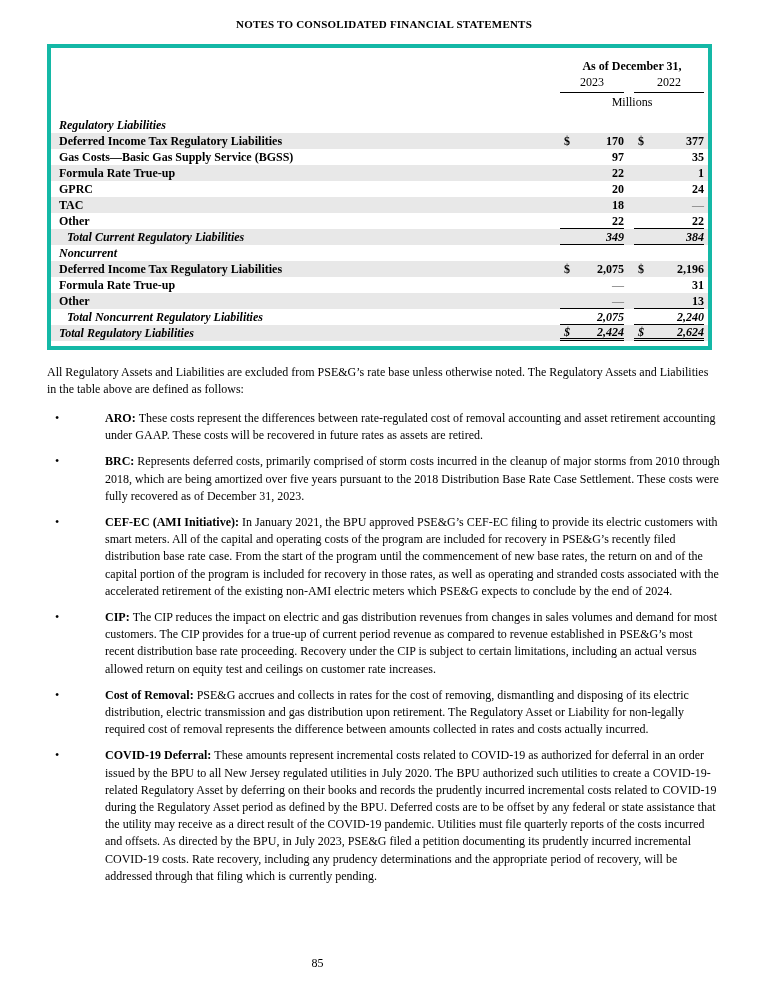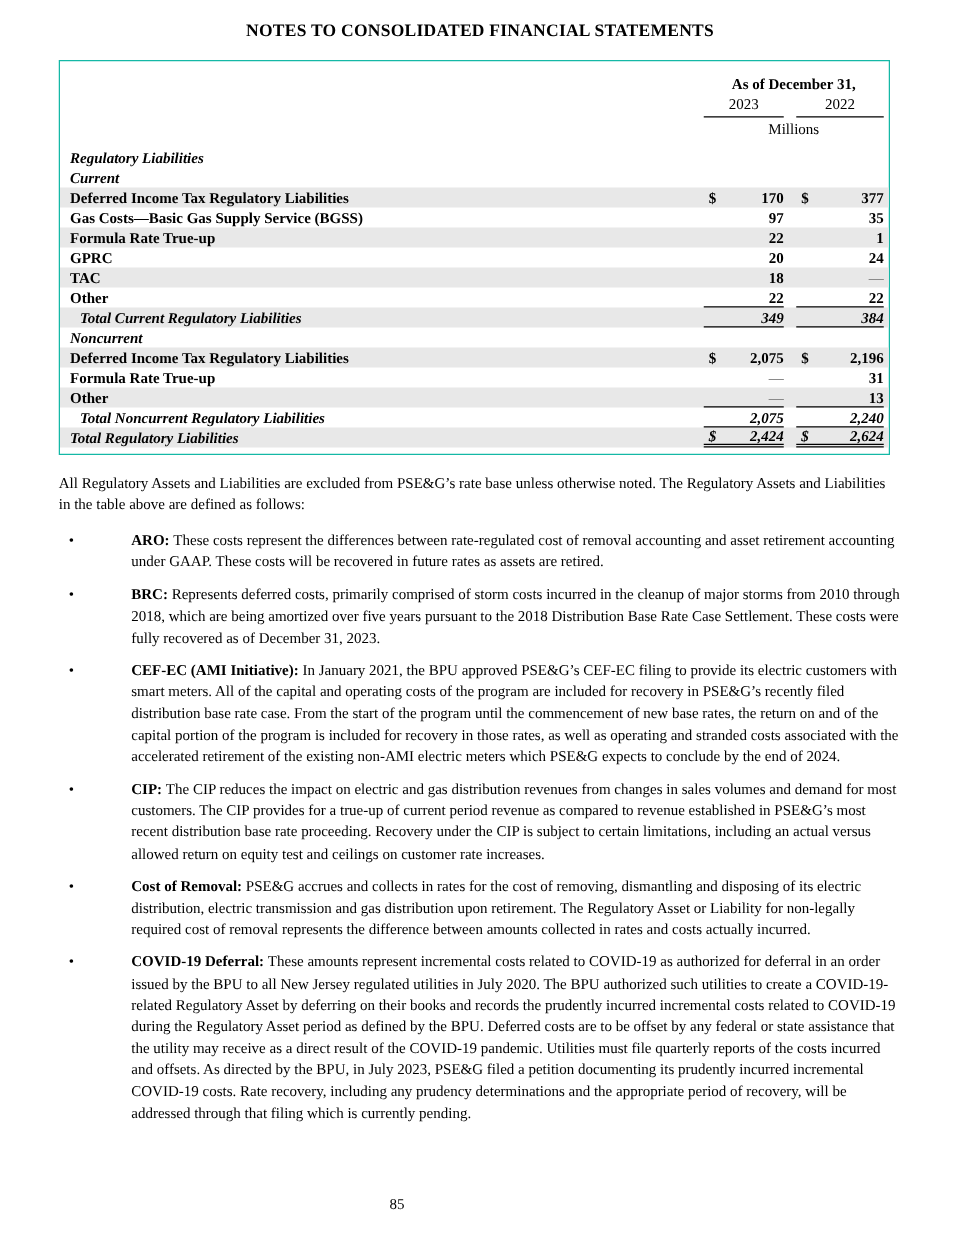--- a/index.html
+++ b/index.html
@@ -6,29 +6,29 @@
   html,body { width:768px; height:1000px; background:#ffffff; overflow:hidden; }
   body {
     font-family:"Liberation Serif", serif;
     color:#000;
     position:relative;
     font-size:12px;
   }
   .title {
     text-align:center;
     font-weight:bold;
-    font-size:14px;
+    font-size:11px;
     padding-top:18px;
     letter-spacing:0.2px;
   }
   
   .table-box {
     margin:14px 0 0 47px;
     width:665px;
-    border:1px solid #14b8a6;
+    border:4px solid #14b8a6;
     padding-bottom:5px;
   }
   .thead { padding-top:11px; }
   .asof {
     width:144px; margin-left:auto; margin-right:4px;
     text-align:center; font-weight:bold; white-space:nowrap;
   }
   .years { display:flex; justify-content:flex-end; padding-right:4px; margin-top:1px; }
   .year {
     font-weight:normal; text-align:center;
@@ -100,31 +100,20 @@
         <div class="tlabel">Regulatory Liabilities</div>
         <div class="tcell c1">
           <span class="dollar"></span>
           <span class="val"></span>
         </div>
         <div class="tcell c2">
           <span class="dollar"></span>
           <span class="val"></span>
         </div>
       </div>
-      <div class="trow bold">
-        <div class="tlabel">Current</div>
-        <div class="tcell c1">
-          <span class="dollar"></span>
-          <span class="val"></span>
-        </div>
-        <div class="tcell c2">
-          <span class="dollar"></span>
-          <span class="val"></span>
-        </div>
-      </div>
       <div class="trow shaded">
         <div class="tlabel">Deferred Income Tax Regulatory Liabilities</div>
         <div class="tcell c1">
           <span class="dollar">$</span>
           <span class="val">170</span>
         </div>
         <div class="tcell c2">
           <span class="dollar">$</span>
           <span class="val">377</span>
         </div>

